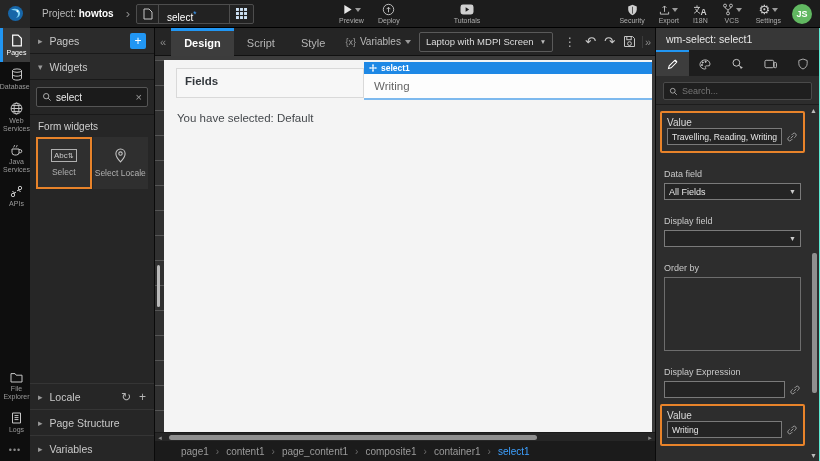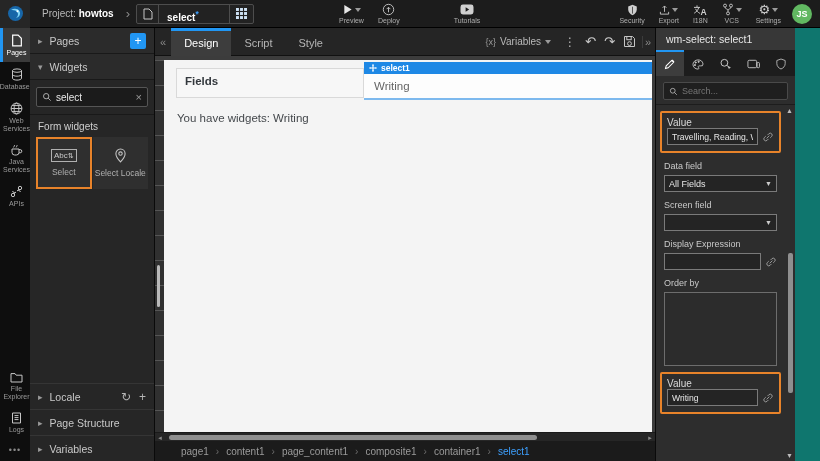--- a/index.html
+++ b/index.html
@@ -1,31 +1,31 @@
 <!DOCTYPE html>
 <html><head>
 <meta charset="utf-8">
 <style>
   * { margin:0; padding:0; box-sizing:border-box; }
   html,body { width:820px; height:461px; overflow:hidden; background:#161616;
     font-family:"Liberation Sans","DejaVu Sans",sans-serif; }
-  .app { position:relative; width:820px; height:461px; background:#0f766e; color:#ccc; font-size:10px;padding-left:48px; }
+  .app { position:relative; width:820px; height:461px; background:#5eead4; color:#ccc; font-size:10px;padding-left:48px; }
   svg { display:block; }
   .ic { color:#c6c6c6; }
 
   
   .topbar { position:absolute; top:0; left:0; width:820px; height:28px; background:#1c1c1c;
     display:flex; align-items:center; border-bottom:1px solid #000; z-index:5; }
   .logo { width:30px; height:28px; background:#262626; display:flex; align-items:center; justify-content:center; }
   .project { margin-left:12px; color:#b9b9b9; font-size:10px; white-space:nowrap; }
   .project b { color:#fff; }
   .tb-chev { color:#8a8a8a; font-size:13px; margin:0 6px 0 12px; }
   .tabgroup { display:flex; align-items:center; height:20px; border:1px solid #4d4d4d; background:#222; border-radius:2px; }
   .tabgroup .fi { width:22px; height:100%; display:flex; align-items:center; justify-content:center; border-right:1px solid #4d4d4d; }
-  .tabgroup .tname { padding:0 8px; color:#fff; font-weight:bold; font-size:10px; min-width:70px;margin-top:6px; }
+  .tabgroup .tname { padding:0 8px; color:#fff; font-weight:normal; font-size:10px; min-width:70px;margin-top:6px; }
   .tabgroup .tname sup { color:#3da0ff; }
   .tabgroup .gi { width:24px; height:100%; display:flex; align-items:center; justify-content:center; border-left:1px solid #4d4d4d; }
   .tb-act { display:flex; flex-direction:column; align-items:center; justify-content:center; height:28px;
     padding:0 7px; cursor:pointer; color:#cfcfcf; }
   .tb-act .lbl { font-size:7px; color:#aeaeae; margin-top:1px; white-space:nowrap; }
   .tb-act .icw { display:flex; align-items:center; gap:2px; height:13px; }
   .caret { width:0; height:0; border-left:3px solid transparent; border-right:3px solid transparent; border-top:4px solid #9a9a9a; display:inline-block; }
   .tb-spacer { flex:1; }
   .avatar { width:20px; height:20px; border-radius:50%; background:#61b861; color:#fff; font-weight:bold;
     font-size:9px; display:flex; align-items:center; justify-content:center; margin:0 8px 0 4px; }
@@ -65,21 +65,21 @@
   .abcbox .ud { font-size:7px; }
   .lp-fill { flex:1; }
   .sect.bottom { background:#262626; border-top:1px solid #353535; border-bottom:none; }
 
   
   .center { position:absolute; top:28px; left:155px; width:500px; height:433px; display:flex; flex-direction:column; background:#2d2d2d; }
   .toolbar { height:28px; background:#252525; display:flex; align-items:center; border-bottom:1px solid #111; }
   .tb-coll { color:#8a8a8a; font-size:11px; padding:0 5px; cursor:pointer; }
   .dtab { height:28px; display:flex; align-items:center; padding:0 13px; color:#b5b5b5; font-size:11px;
     border-top:3px solid transparent; cursor:pointer; }
-  .dtab.active { background:#3d3d3d; border-top:3px solid #2196f3; color:#fff; font-weight:normal; }
+  .dtab.active { background:#3d3d3d; border-top:3px solid #2196f3; color:#fff; font-weight:bold; }
   .tbr-spacer { flex:1; }
   .varbtn { display:flex; align-items:center; gap:4px; color:#b9b9b9; font-size:10px; margin-right:8px; cursor:pointer; }
   .varbtn .vx { color:#9a9a9a; font-size:9px; }
   .devsel { display:flex; align-items:center; gap:6px; border:1px solid #5a5a5a; border-radius:2px; height:20px;
     padding:0 6px; color:#ddd; font-size:9.5px; margin-right:6px; cursor:pointer; white-space:nowrap; }
   .devsel .cv { font-size:6.5px; color:#bbb; }
   .kebab { color:#b5b5b5; font-size:12px; padding:0 5px; cursor:pointer; }
   .histbtn { color:#c9c9c9; font-size:13px; padding:0 4px; cursor:pointer; }
   .savebtn { padding:0 4px; cursor:pointer; }
   .tb-exp { color:#8a8a8a; font-size:11px; padding:0 4px 0 2px; cursor:pointer; border-left:1px solid #3c3c3c; margin-left:2px; }
@@ -104,32 +104,32 @@
   .hscroll { height:9px; background:#262626; position:relative; border-top:1px solid #1a1a1a; }
   .hs-arrow { position:absolute; top:0; width:10px; height:9px; color:#8a8a8a; font-size:7px; line-height:9px; text-align:center; cursor:pointer; }
   .hs-arrow.left { left:0; } .hs-arrow.right { right:0; }
   .hthumb { position:absolute; left:14px; top:2px; width:368px; height:5px; background:#8f8f8f; border-radius:3px; cursor:grab; }
   .breadcrumb { height:20px; background:#1b1b1b; display:flex; align-items:center; gap:7px; padding-left:26px; font-size:10px; }
   .bc-item { color:#9a9a9a; cursor:pointer; }
   .bc-item.active { color:#3da0ff; }
   .bc-sep { color:#6a6a6a; font-size:10px; }
 
   
-  .rpanel { position:absolute; top:28px; left:655px; width:140px; height:433px; background:#2d2d2d;
+  .rpanel { position:absolute; top:28px; left:655px; width:164px; height:433px; background:#2d2d2d;
     border-left:1px solid #0a0a0a; display:flex; flex-direction:column; overflow:hidden; }
   .rtitle { height:22px; background:#373737; color:#e8e8e8; font-size:10.5px; display:flex; align-items:center; padding:0 10px; }
   .rtabs { height:26px; display:flex; background:#1d1d1d; }
   .rtab { flex:1; display:flex; align-items:center; justify-content:center; border-top:2px solid transparent;
     cursor:pointer; color:#b9b9b9; }
   .rtab.active { background:#3d3d3d; border-top:2px solid #2196f3; color:#fff; }
   .rsearch { margin:6px 7px 4px; height:18px; background:#1f1f1f; border:1px solid #4a4a4a; border-radius:2px;
     display:flex; align-items:center; padding:0 5px; gap:4px; }
   .rsearch input { flex:1; min-width:0; background:transparent; border:none; outline:none; color:#bbb; font-size:9px; font-family:inherit; }
   .rbody { flex:1; position:relative; border-top:1px solid #1d1d1d; overflow:hidden; padding-right:10px; }
-  .fgroup { margin:8px 8px 0; }
+  .fgroup { margin:16px 8px 0; }
   .fgroup .flabel { color:#c9c9c9; font-size:9px; margin-bottom:4px; display:block; }
   .inrow { display:flex; align-items:center; gap:4px; }
   .rinput { flex:1; min-width:0; height:17px; background:#242424; border:1px solid #7a7a7a; color:#e6e6e6;
     font-size:8.6px; padding:0 4px; font-family:inherit; outline:none; }
   .rselect { flex:1; height:17px; background:#242424; border:1px solid #7a7a7a; color:#e6e6e6; font-size:9px;
     display:flex; align-items:center; padding:0 4px; cursor:pointer; }
   .rselect .sval { flex:1; }
   .rselect .scv { font-size:7px; color:#ccc; }
   .linkic { color:#aaa; cursor:pointer; flex:0 0 auto; }
   .hlgroup { border:2px solid #e8832a; border-radius:2px; margin:6px 4px 0; padding:4px 5px 6px; }
@@ -402,20 +402,24 @@
       <span class="tb-coll">«</span>
       <div class="dtab active">Design</div>
       <div class="dtab">Script</div>
       <div class="dtab">Style</div>
       <span class="tbr-spacer"></span>
       <div class="varbtn">
         <span class="vx">{x}</span>
         <span>Variables</span>
         <span class="caret"></span>
       </div>
+      <div class="devsel">
+        <span>Laptop with MDPI Screen</span>
+        <span class="cv">▼</span>
+      </div>
       <span class="kebab">⋮</span>
       <span class="histbtn">↶</span>
       <span class="histbtn">↷</span>
       <span class="savebtn ic">
         <svg width="13" height="13" viewBox="0 0 13 13" fill="none" stroke="currentColor">
             <path d="M1.5 1.5h8l2 2v8h-10z"></path>
             <rect x="3.8" y="1.5" width="4.4" height="3.2"></rect>
             <circle cx="6.5" cy="8.6" r="1.9"></circle>
           </svg>
       </span>
@@ -437,21 +441,21 @@
                     <path d="M5 0L3.6 1.8h2.8zM5 10l-1.4-1.8h2.8zM0 5l1.8-1.4v2.8zM10 5L8.2 3.6v2.8z" stroke="none"></path>
                   </svg>
               </span>
               <span>select1</span>
             </div>
             <div class="selbox">
               <span>Writing</span>
             </div>
           </div>
         </div>
-        <div class="resulttext">You have widgets: Writing</div>
+        <div class="resulttext">You have selected: Default</div>
       </div>
     </div>
 
     <div class="hscroll">
       <span class="hs-arrow left">◂</span>
       <div class="hthumb"></div>
       <span class="hs-arrow right">▸</span>
     </div>
 
     <div class="breadcrumb">
@@ -541,44 +545,44 @@
 
       <div class="fgroup">
         <span class="flabel">Data field</span>
         <div class="rselect">
           <span class="sval">All Fields</span>
           <span class="scv">▼</span>
         </div>
       </div>
 
       <div class="fgroup">
-        <span class="flabel">Screen field</span>
+        <span class="flabel">Display field</span>
         <div class="rselect">
           <span class="sval"></span>
           <span class="scv">▼</span>
         </div>
+      </div>
+
+      <div class="fgroup">
+        <span class="flabel">Order by</span>
+        <div class="bigbox"></div>
       </div>
 
       <div class="fgroup">
         <span class="flabel">Display Expression</span>
         <div class="inrow">
           <input class="rinput" value="" style="">
           <span class="linkic">
             <svg width="12" height="12" viewBox="0 0 14 14" fill="none" stroke="currentColor">
                 <path d="M5.4 8.6l3.2-3.2M4.4 6l-1.6 1.6a2.2 2.2 0 003.2 3.2l1.6-1.6M9.6 8l1.6-1.6a2.2 2.2 0 00-3.2-3.2L6.4 4.8"></path>
               </svg>
             </span>
         </div>
       </div>
 
-      <div class="fgroup">
-        <span class="flabel">Order by</span>
-        <div class="bigbox"></div>
-      </div>
-
 
 
       <div class="hlgroup">
         <span class="flabel">Value</span>
         <div class="inrow">
           <input class="rinput" value="Writing" style="">
           <span class="linkic">
             <svg width="12" height="12" viewBox="0 0 14 14" fill="none" stroke="currentColor">
                 <path d="M5.4 8.6l3.2-3.2M4.4 6l-1.6 1.6a2.2 2.2 0 003.2 3.2l1.6-1.6M9.6 8l1.6-1.6a2.2 2.2 0 00-3.2-3.2L6.4 4.8"></path>
               </svg>

